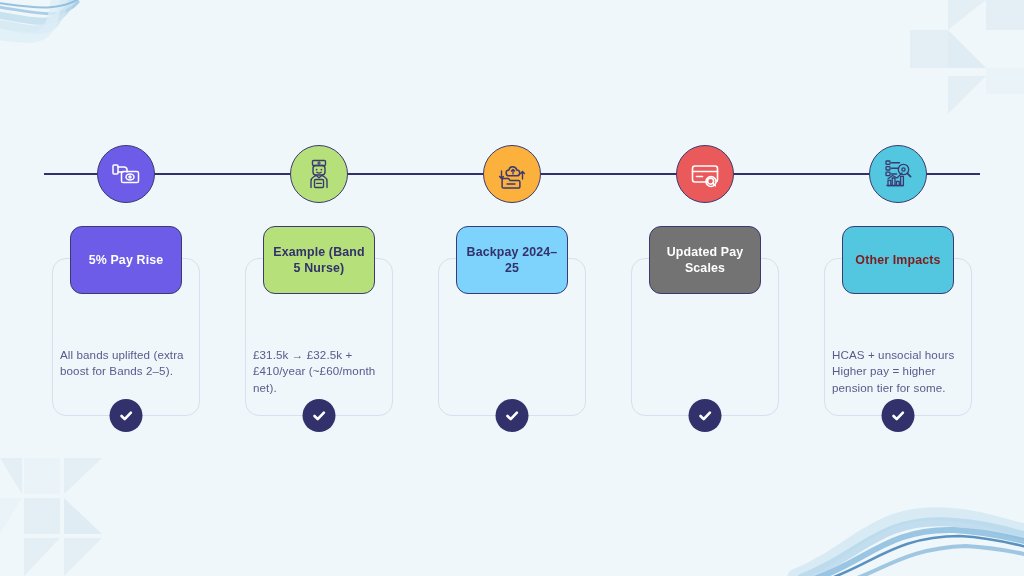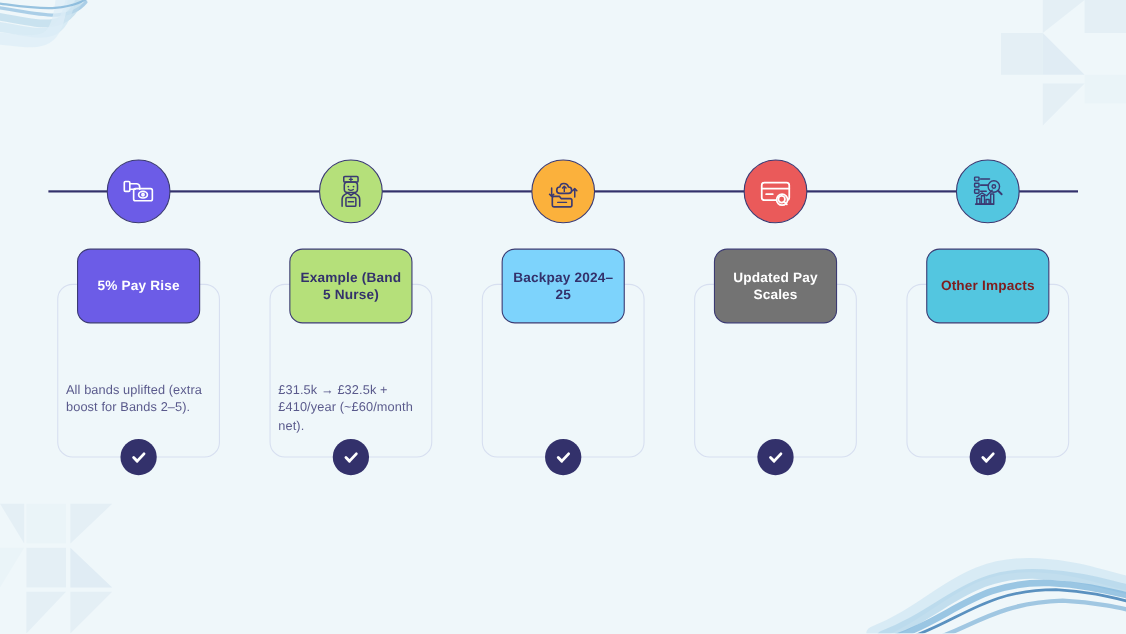--- a/index.html
+++ b/index.html
@@ -301,20 +301,21 @@
         <rect x="11.2" y="21" width="2.8" height="7.6"></rect>
         <rect x="15.4" y="24.4" width="2.8" height="4.2"></rect>
         <rect x="19.6" y="19.4" width="2.8" height="9.2"></rect>
         <path d="M7 21.8 l4.6 -3.4 l4.4 2.6 l5 -5" stroke-width="1.2"></path>
       </svg>
     </div>
     <div class="card"></div>
     <div class="pill" style="background:#53c6e0;color:#7f1d1d">
       <span>Other Impacts</span>
     </div>
+    <div class="card-body">HCAS + unsocial hours Higher pay = higher pension tier for some.</div>
     <div class="check">
       <svg width="17" height="17" viewBox="0 0 17 17" fill="none" stroke="#ffffff" stroke-width="2.6" stroke-linecap="round" stroke-linejoin="round">
         <path d="M4 9 l3.2 3.2 L13.4 5.6"></path>
       </svg>
     </div>
   </div>
 
 </div>
 
 </body></html>

